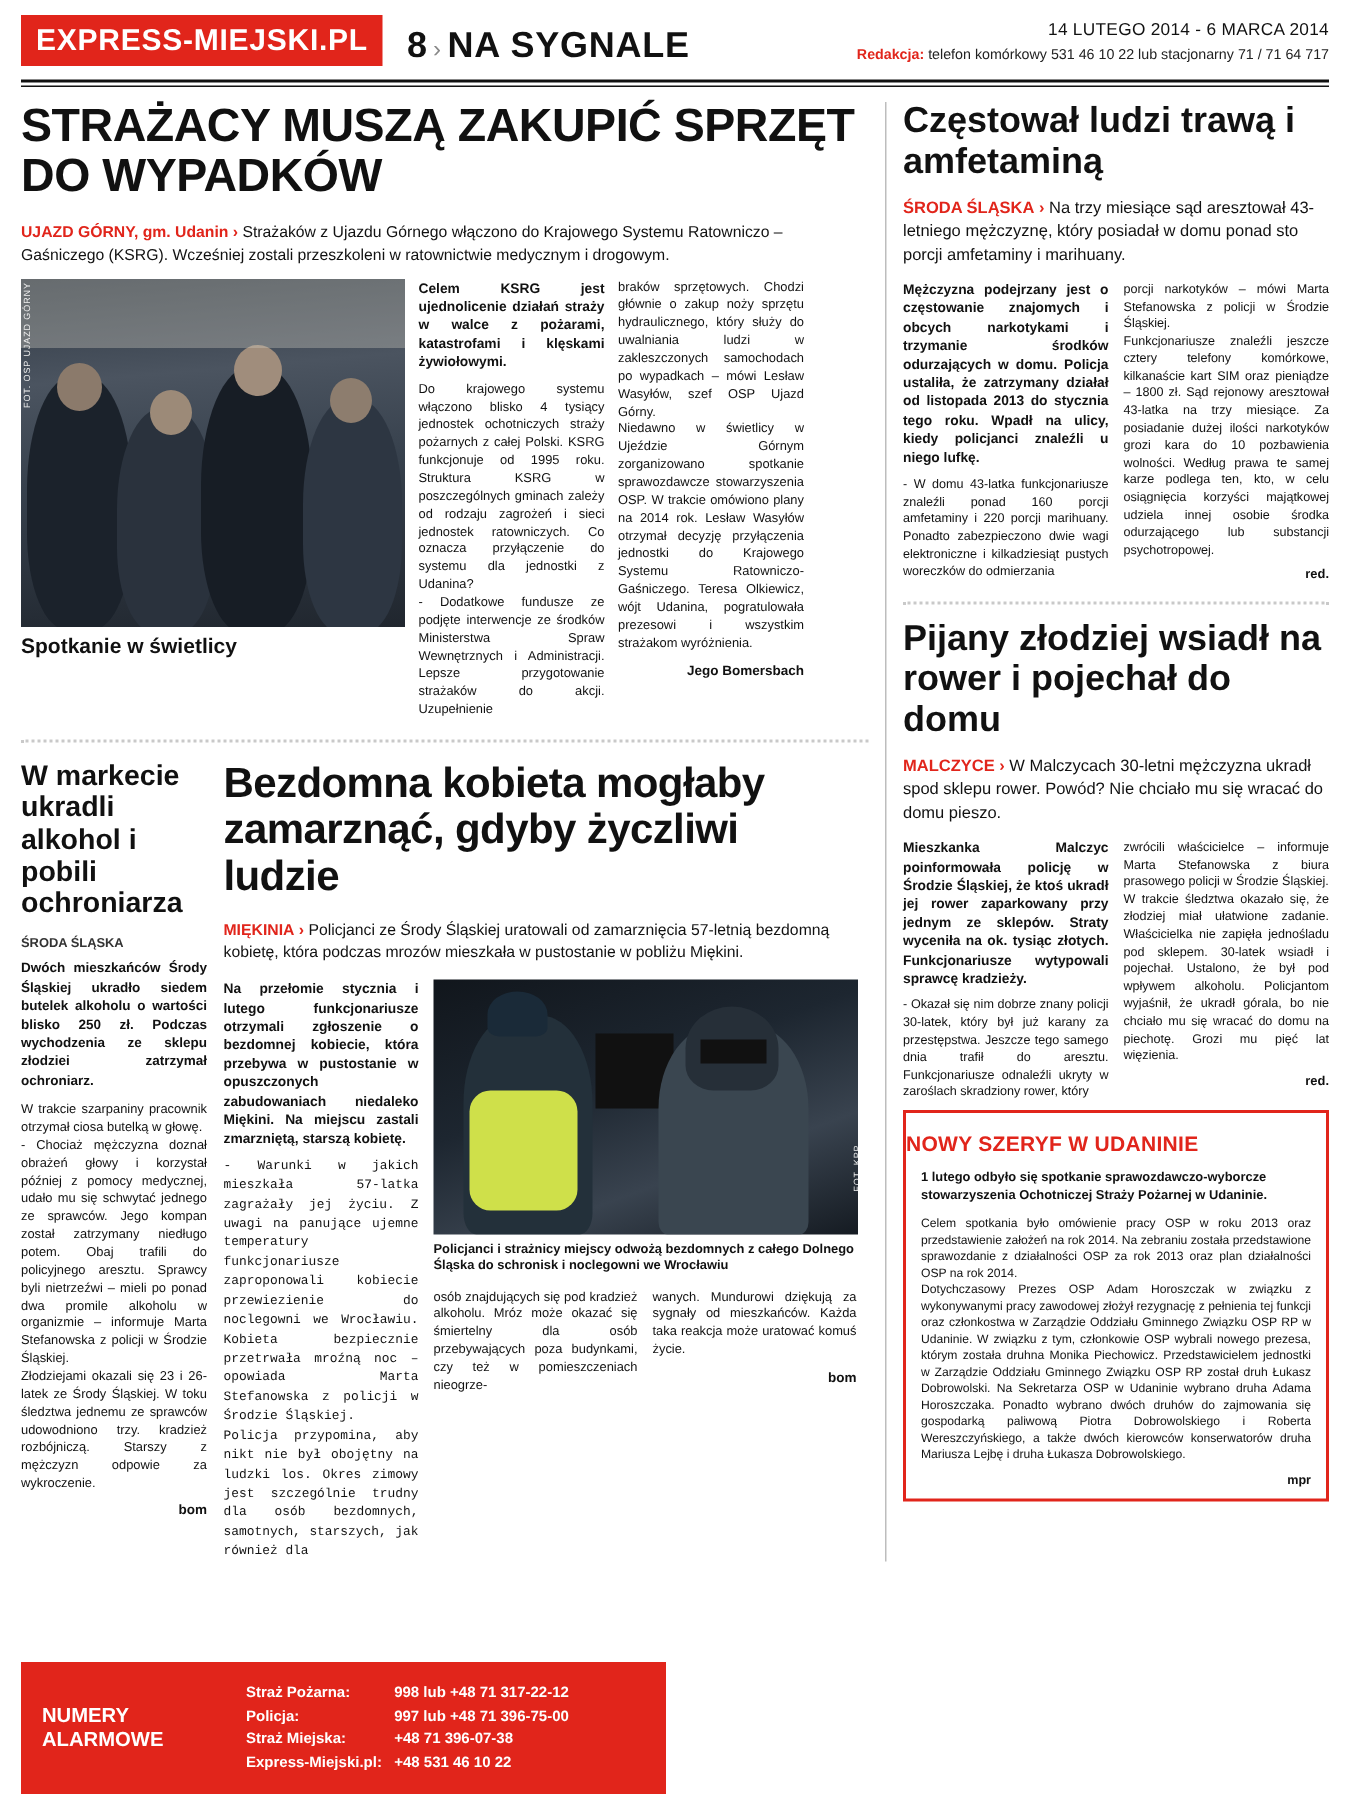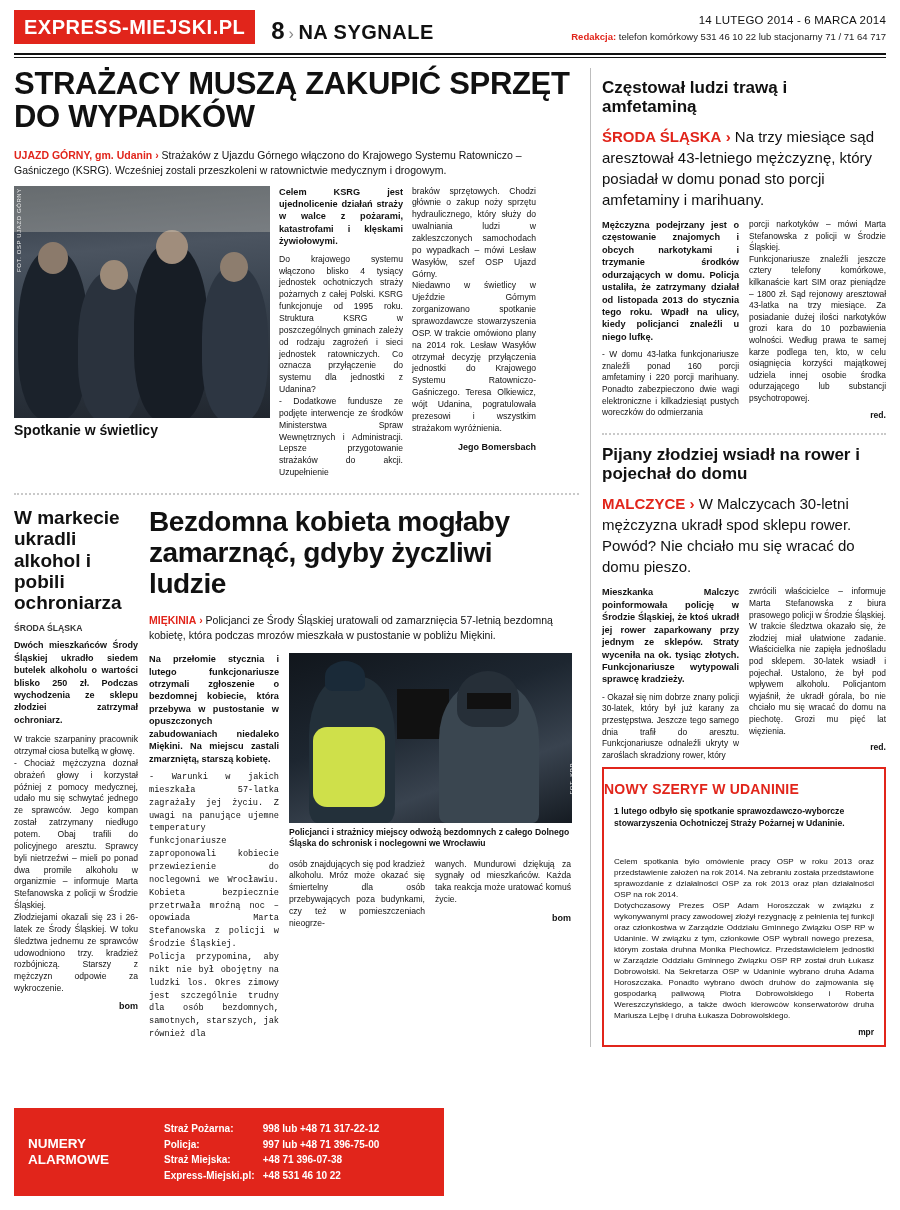--- a/index.html
+++ b/index.html
@@ -16,21 +16,21 @@
 
   
   .masthead { display:flex; align-items:flex-start; padding-top:10px; }
   .logo-box {
     background:#e1251b; color:#fff; font-weight:bold; font-size:20px;
     letter-spacing:0.5px; padding:7px 10px 7px 10px; line-height:1;
     font-family:"Liberation Sans", sans-serif;
   }
   .mast-mid { padding-left:16px; padding-top:7px; }
   .mast-page-num { font-size:24px; font-weight:bold; letter-spacing:-0.5px; }
-  .mast-section { font-size:20px; font-weight:bold; letter-spacing:0.5px;margin-top:36px; }
+  .mast-section { font-size:24px; font-weight:bold; letter-spacing:0.5px;margin-top:36px; }
   .mast-chev { color:#888; font-weight:normal; font-size:16px; }
   .mast-right { margin-left:auto; text-align:right; padding-top:4px; }
   .mast-date { font-size:11.5px; font-weight:normal; letter-spacing:0.2px; }
   .mast-red { font-size:9.5px; color:#222; margin-top:5px; }
   .mast-red b { color:#e1251b; }
   .rule-thick { border-top:2px solid #111; margin-top:8px; }
   .rule-thin { border-top:1px solid #111; margin-top:2px; }
 
   
   .body-wrap { display:flex; margin-top:10px; }
@@ -94,36 +94,36 @@
     background: linear-gradient(160deg,#11161c 0%,#1d2630 40%,#39434f 70%,#151b22 100%);
   }
   .photo2-cap { font-size:8.6px; font-weight:bold; line-height:1.3; margin-top:4px; width:283px; }
   .photo2-credit {
     position:absolute; right:3px; top:110px; transform:rotate(-90deg);
     transform-origin:right top; font-size:6px; color:#eee; letter-spacing:0.6px;
     white-space:nowrap;
   }
 
   
-  h3.r-head { font-size:17px; line-height:1.12; font-weight:bold; margin:10px 0 10px 0; }
-  .r-lead { font-size:15px; line-height:1.4; }
+  h3.r-head { font-size:24px; line-height:1.12; font-weight:bold; margin:0 0 10px 0; }
+  .r-lead { font-size:11px; line-height:1.4; }
   .r-lead .kicker { color:#e1251b; font-weight:bold; }
   .r-lead .chev { color:#e1251b; font-weight:bold; }
   .r-cols { display:flex; gap:10px; margin-top:9px; }
   .rc { width:137px; font-size:8.4px; line-height:1.38; text-align:justify; }
   .r-sig { text-align:right; font-weight:bold; font-size:8.6px; margin-top:5px; }
 
   
   .box-red { border:2px solid #e1251b; padding:0; margin-top:6px; }
   .box-red-title {
     color:#e1251b; font-weight:bold; font-size:14px; padding:12px 10px 8px 0;
     letter-spacing:0.2px;
   }
   .box-red-sub { font-size:8.6px; font-weight:bold; line-height:1.4; padding:0 10px 8px 10px; }
-  .box-red-body { font-size:8.1px; line-height:1.36; text-align:justify; padding:0 10px 6px 10px;margin-top:19px; }
+  .box-red-body { font-size:8.1px; line-height:1.36; text-align:justify; padding:0 10px 6px 10px; }
   .box-red-sig { text-align:right; font-weight:bold; font-size:8.4px; padding:0 10px 8px 10px; }
 
   
   .alarm {
     position:absolute; left:14px; bottom:14px; width:430px; height:88px;
     background:#e1251b; color:#fff; display:flex; align-items:center;
   }
   .alarm-label { width:150px; font-weight:bold; font-size:13.5px; padding-left:14px; line-height:1.2; }
   .alarm-list { font-size:10px; line-height:1.55; font-weight:bold; }
   .alarm-list .nm { display:inline-block; min-width:96px; }

